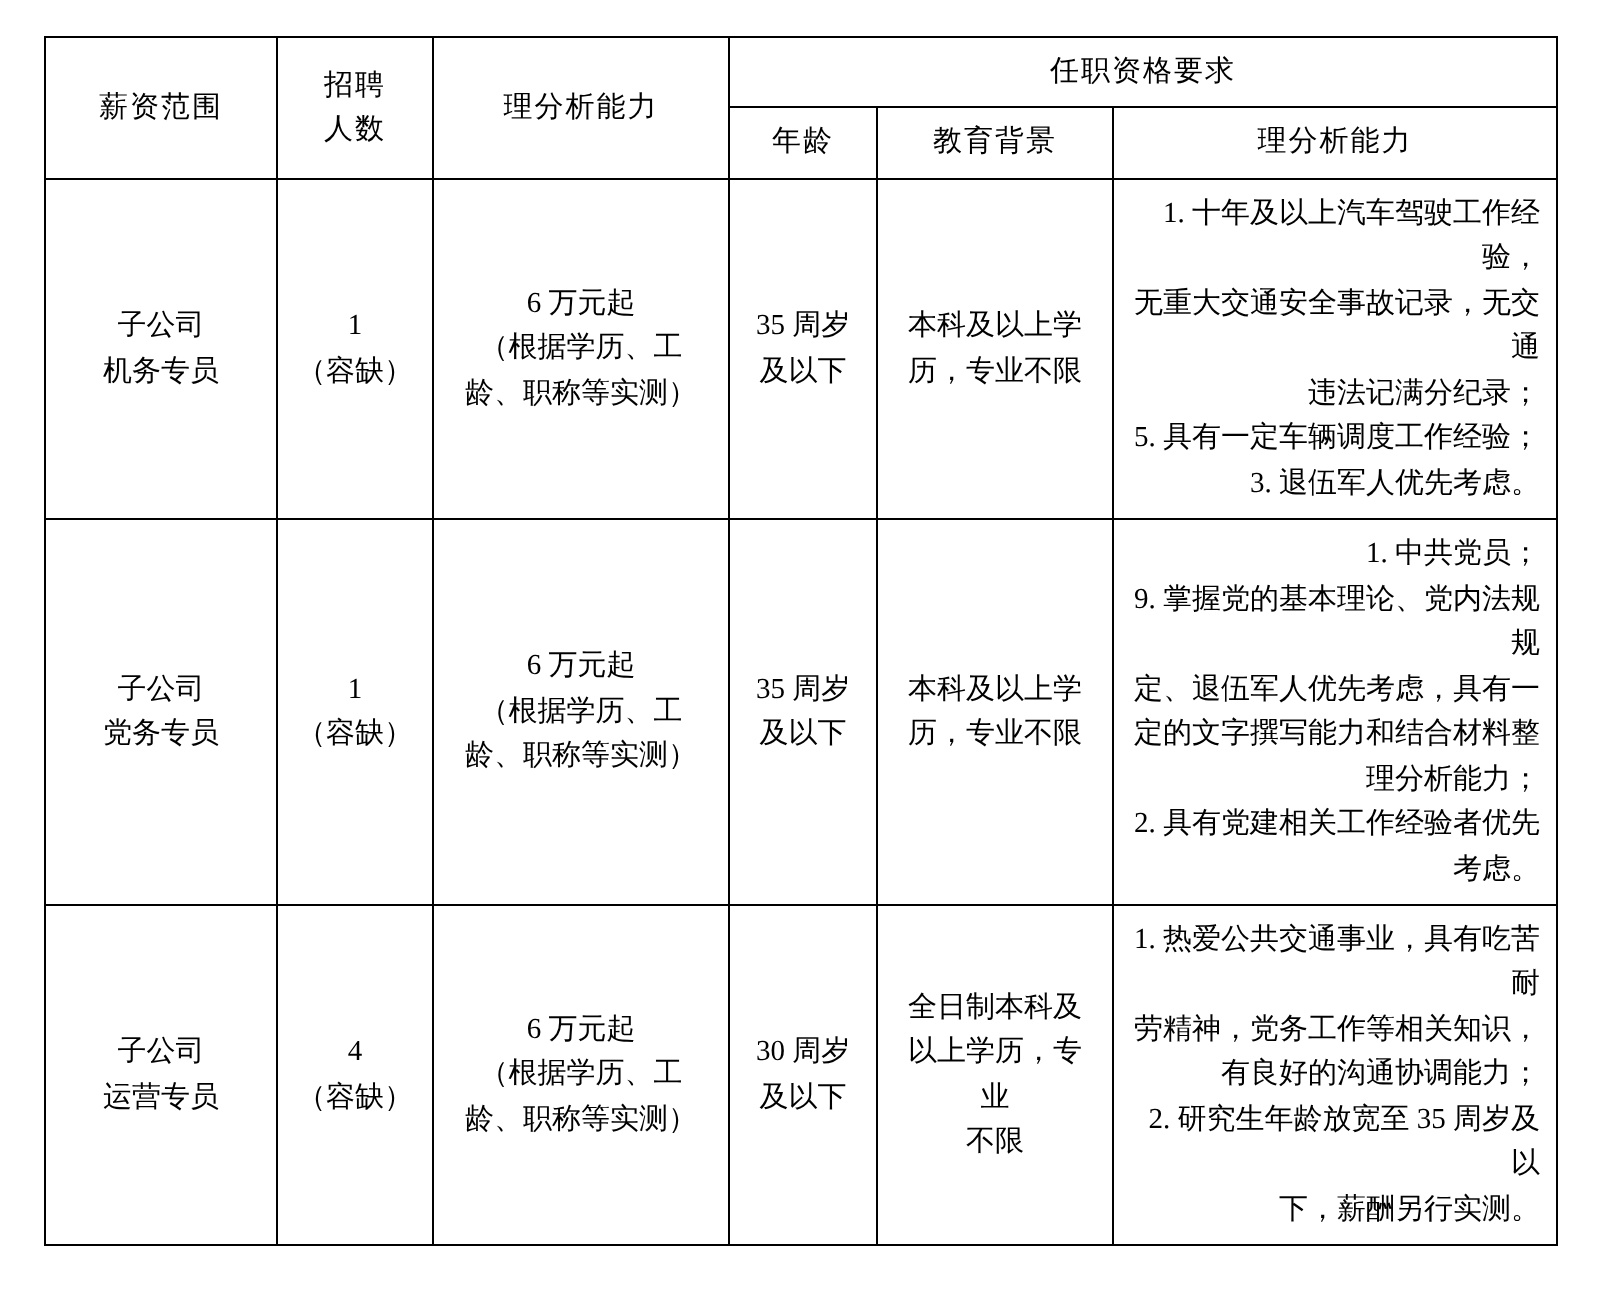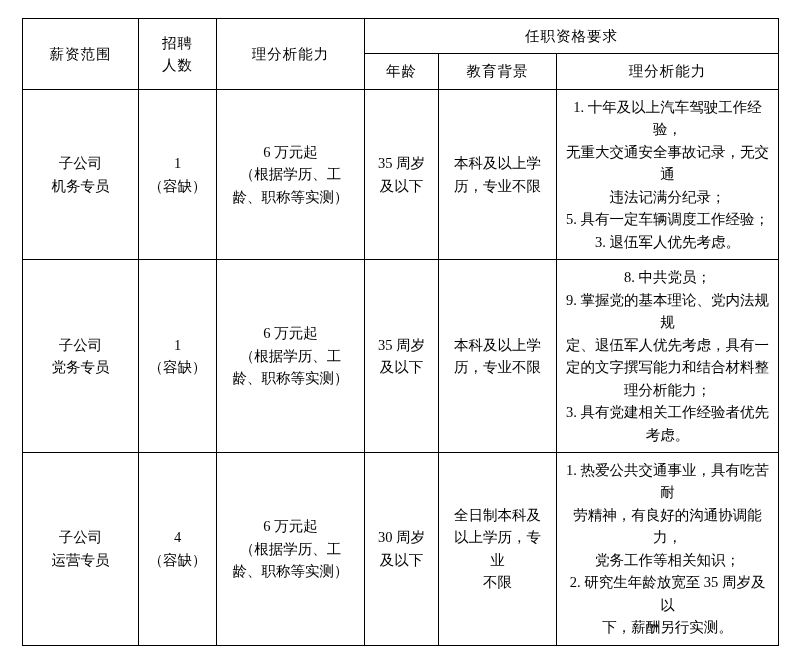--- a/index.html
+++ b/index.html
@@ -48,21 +48,21 @@
   .col-num    { width: 78px;  }
   .col-salary { width: 148px; }
   .col-age    { width: 74px;  }
   .col-edu    { width: 118px; }
   .col-req    { width: 222px; }
 
   td.post, td.num, td.salary, td.age, td.edu {
     text-align: center;
   }
   td.req {
-    text-align: center;
+    text-align: right;
     line-height: 1.6;
   }
   td.salary, td.edu, td.age {
     line-height: 1.6;
   }
 </style>
 </head>
 <body>
 
 <div class="page">
@@ -165,26 +165,26 @@
           </span>
         </td>
         <td class="edu">
           <span class="cell-lines">
             <span>本科及以上学</span>
             <span>历，专业不限</span>
           </span>
         </td>
         <td class="req">
           <span class="cell-lines">
-            <span>8. 中共党员；</span>
+            <span>1. 中共党员；</span>
             <span>9. 掌握党的基本理论、党内法规规</span>
             <span>定、退伍军人优先考虑，具有一</span>
             <span>定的文字撰写能力和结合材料整</span>
             <span>理分析能力；</span>
-            <span>3. 具有党建相关工作经验者优先</span>
+            <span>2. 具有党建相关工作经验者优先</span>
             <span>考虑。</span>
           </span>
         </td>
       </tr>
 
       <tr>
         <td class="post">
           <span class="cell-lines">
             <span>子公司</span>
             <span>运营专员</span>
@@ -212,22 +212,22 @@
         <td class="edu">
           <span class="cell-lines">
             <span>全日制本科及</span>
             <span>以上学历，专业</span>
             <span>不限</span>
           </span>
         </td>
         <td class="req">
           <span class="cell-lines">
             <span>1. 热爱公共交通事业，具有吃苦耐</span>
-            <span>劳精神，有良好的沟通协调能力，</span>
-            <span>党务工作等相关知识；</span>
+            <span>劳精神，党务工作等相关知识，</span>
+            <span>有良好的沟通协调能力；</span>
             <span>2. 研究生年龄放宽至 35 周岁及以</span>
             <span>下，薪酬另行实测。</span>
           </span>
         </td>
       </tr>
 
     </tbody>
   </table>
 </div>
 

